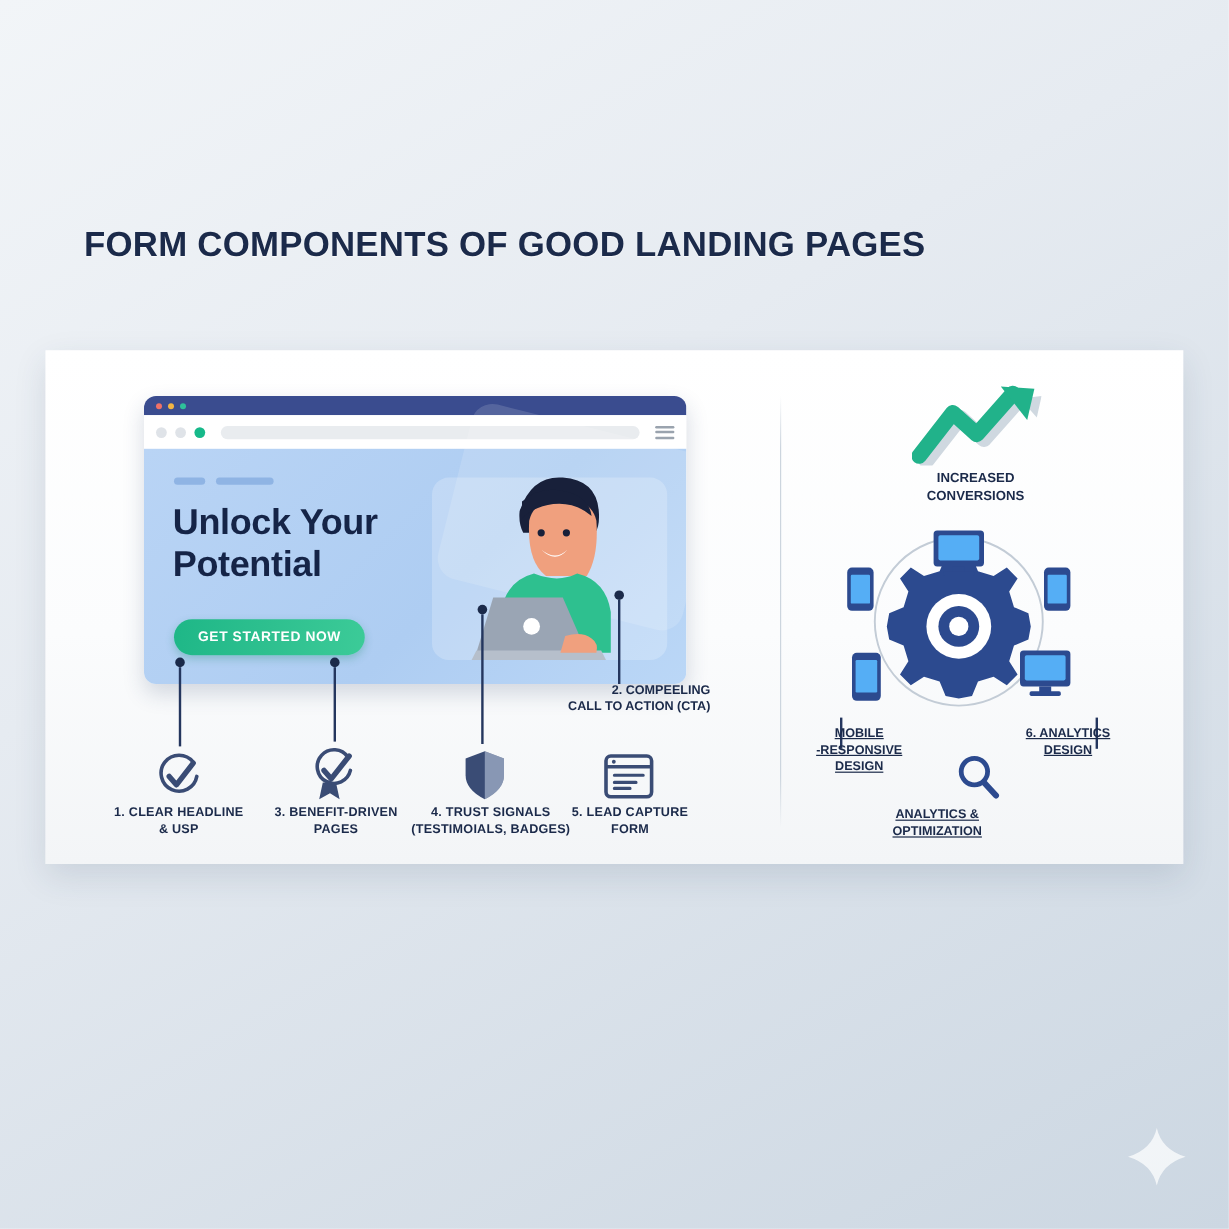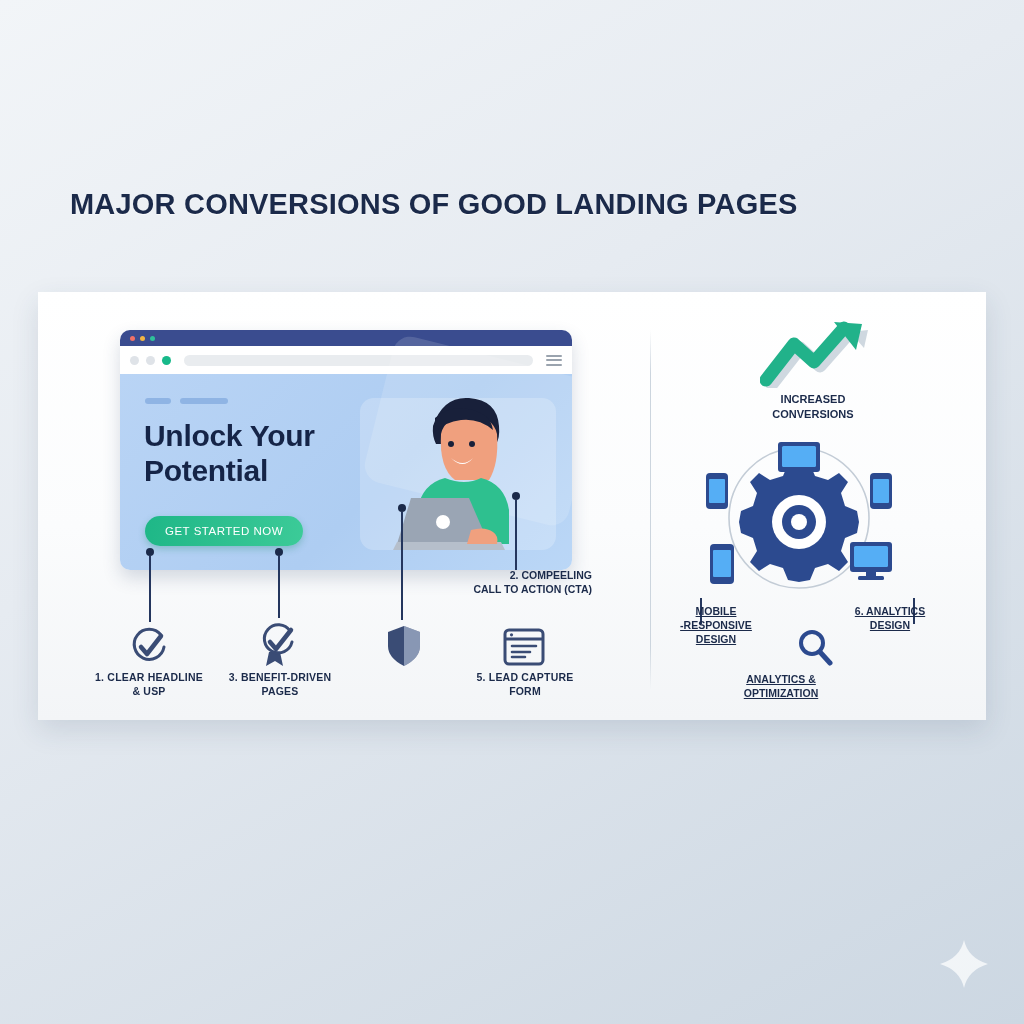--- a/index.html
+++ b/index.html
@@ -68,21 +68,21 @@
 
   .headline{
     position:absolute; left:24px; top:44px; width:240px;
     font-size:30px; line-height:1.18; font-weight:bold; color:#152447;
     letter-spacing:-.3px;
   }
   .cta{
     position:absolute; left:25px; top:142px;
     padding:9px 20px; border-radius:17px;
     background:linear-gradient(100deg,#1eb787 0%,#2ec08f 50%,#3ccb98 100%);
-    color:#fff; font-size:11.5px; font-weight:normal; letter-spacing:.5px;
+    color:#fff; font-size:11.5px; font-weight:bold; letter-spacing:.5px;
     box-shadow:0 3px 7px rgba(25,140,105,.3);
   }
 
   
   .person-box{
     position:absolute; right:16px; top:24px; width:196px; height:152px;
     background:rgba(255,255,255,.22); border-radius:14px;
   }
   .person{ position:absolute; right:22px; top:8px; width:175px; height:170px; }
 
@@ -117,21 +117,21 @@
     font-size:10.5px; font-weight:bold; color:#1b2a4a; line-height:1.35;text-decoration:underline;
   }
 
   .sparkle{ position:absolute; left:938px; top:938px; }
 </style>
 </head>
 <body>
 
 <div id="stage">
 
-  <div class="page-title">MAJOR CONVERSIONS OF GOOD LANDING PAGES</div>
+  <div class="page-title">FORM COMPONENTS OF GOOD LANDING PAGES</div>
 
   <div class="card">
     <div class="card-sheen"></div>
   </div>
   <div class="divider"></div>
 
   <div class="browser">
     <div class="bar-top">
       <i></i>
       <i></i>
@@ -213,20 +213,24 @@
     <div>3. BENEFIT-DRIVEN</div>
     <div>PAGES</div>
   </div>
 
   <div class="icon-wrap" style="left:385px;top:624px;">
     <svg width="38" height="44" viewBox="0 0 38 44">
       <path d="M19 2 L35 8 V22 Q35 34 19 42 Q3 34 3 22 V8z" fill="#3a4c75"></path>
       <path d="M19 2 L35 8 V22 Q35 34 19 42z" fill="#c9d6e8" opacity=".55"></path>
     </svg>
   </div>
+  <div class="lbl" style="left:331px;top:670px;width:156px;">
+    <div>4. TRUST SIGNALS</div>
+    <div>(TESTIMOIALS, BADGES)</div>
+  </div>
 
   <div class="icon-wrap" style="left:503px;top:628px;">
     <svg width="42" height="38" viewBox="0 0 42 38">
       <rect x="2" y="2" width="38" height="34" rx="4" fill="none" stroke="#3a4c75" stroke-width="3"></rect>
       <path d="M2 11 h38" stroke="#3a4c75" stroke-width="3"></path>
       <circle cx="8.5" cy="6.8" r="1.6" fill="#3a4c75"></circle>
       <path d="M9 18 h24 M9 24 h18 M9 29 h13" stroke="#3a4c75" stroke-width="2.6" stroke-linecap="round"></path>
     </svg>
   </div>
   <div class="lbl" style="left:466px;top:670px;width:118px;">

